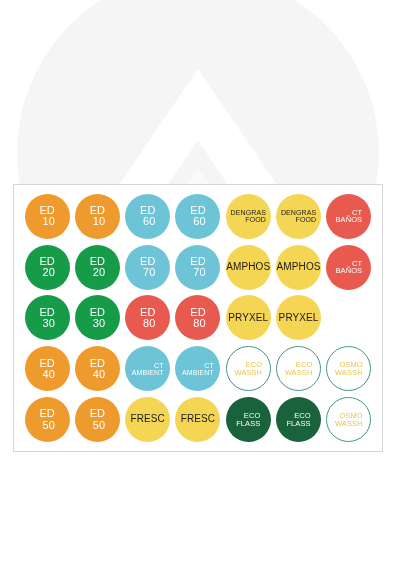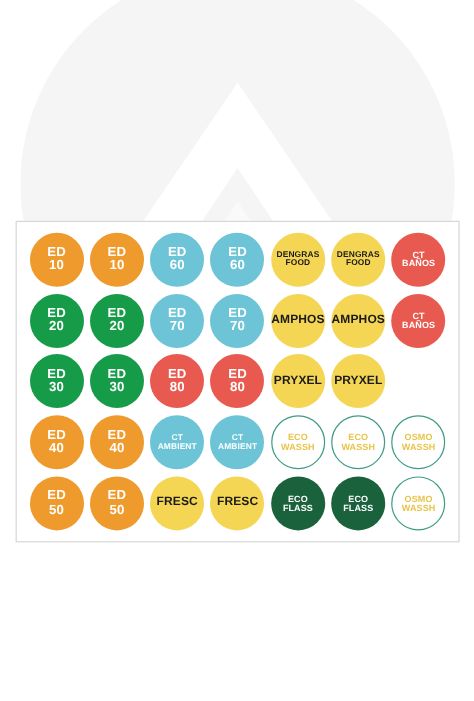--- a/index.html
+++ b/index.html
@@ -61,25 +61,25 @@
     justify-content: center;
   }
 
   .sticker {
     width: 45px;
     height: 45px;
     border-radius: 50%;
     display: flex;
     align-items: center;
     justify-content: center;
-    text-align: center;
+    text-align: right;
     box-sizing: border-box;
     line-height: 1.02;
     letter-spacing: 0.1px;
-    font-weight: bold;
+    font-weight: normal;
     -webkit-font-smoothing: antialiased;
   }
 
   .sticker.empty {
     background: transparent;
   }
 
   .sticker .lbl {
     display: block;
     white-space: pre-line;

